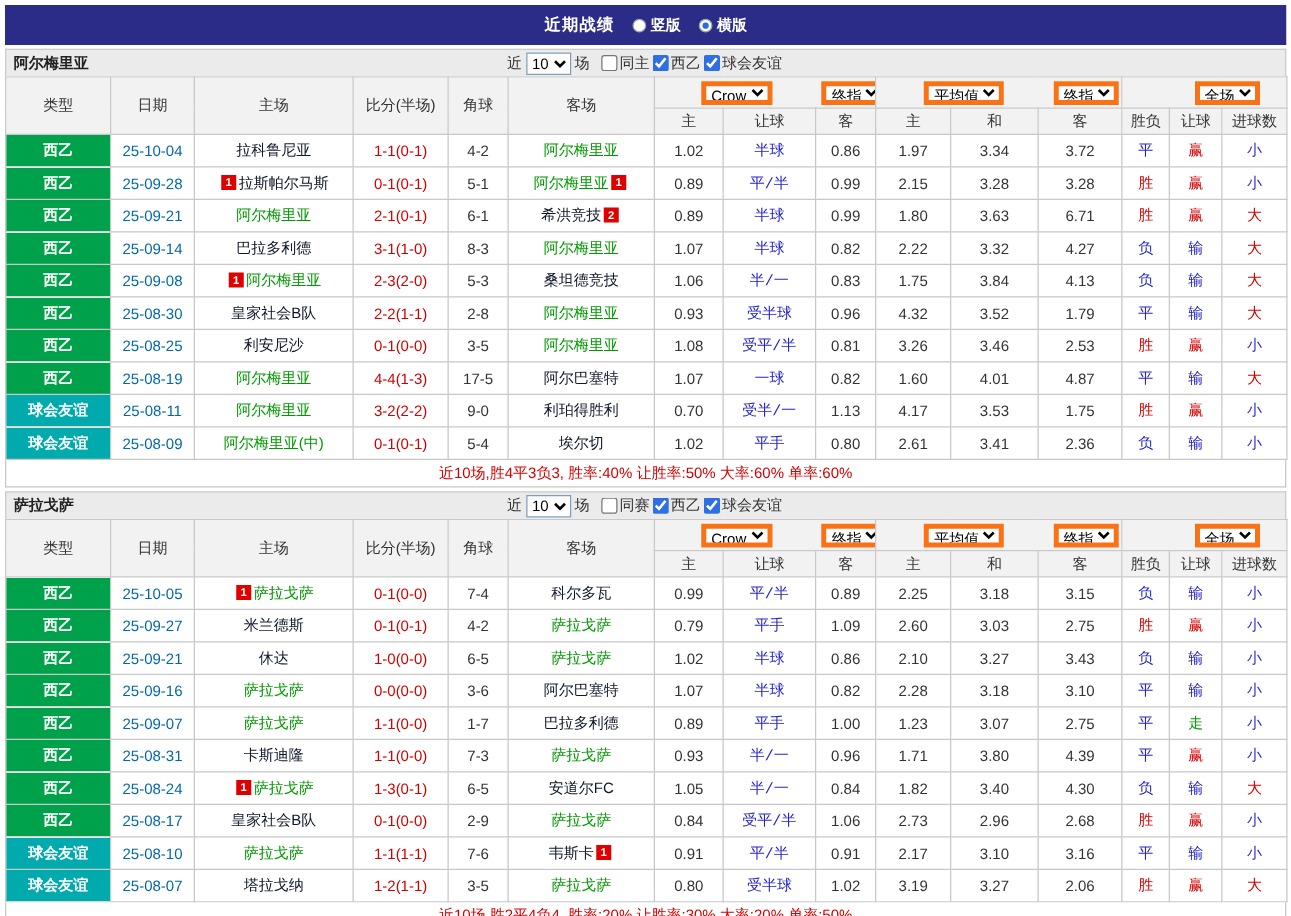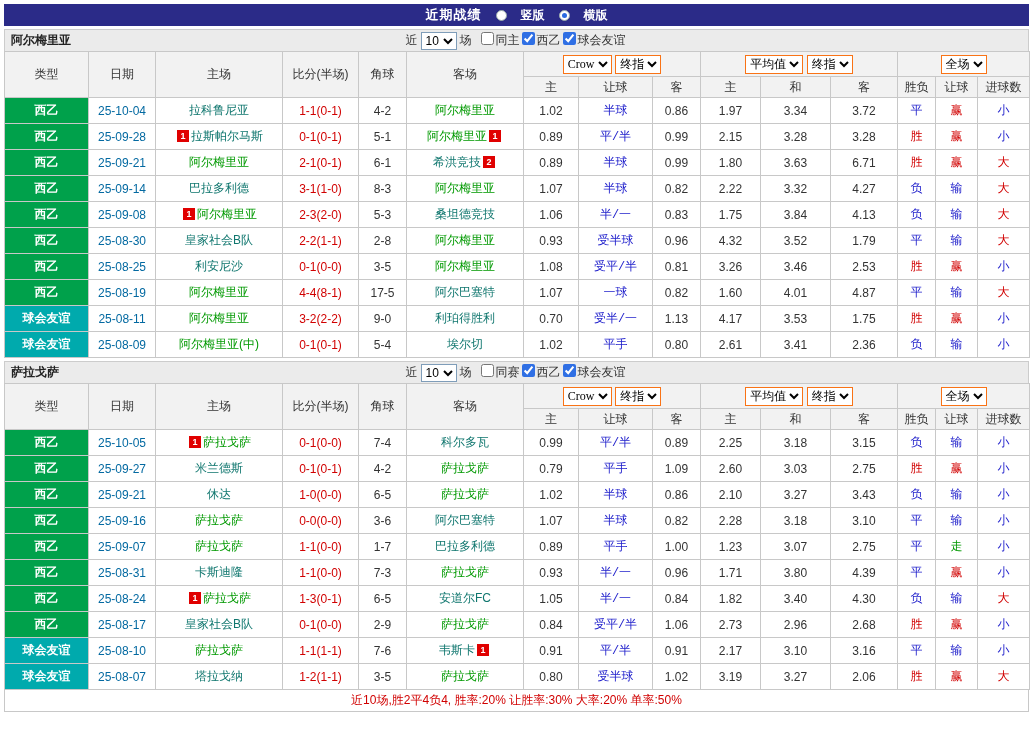--- a/index.html
+++ b/index.html
@@ -1,49 +1,49 @@
 <!DOCTYPE html>
 <html><head>
 <meta charset="utf-8">
 <style>
   * { box-sizing: border-box; }
   html,body { margin:0; padding:0; background:#fff; }
   body { font-family:"Liberation Sans","DejaVu Sans",sans-serif; font-size:12px; color:#333; }
   .page { width:1033px; margin:0 auto; padding:4px; }
 
   
-  .topbar { height:22px; background:#2b2b88; color:#fff; display:flex; align-items:center; justify-content:center; gap:14px; }
+  .topbar { height:32px; background:#2b2b88; color:#fff; display:flex; align-items:center; justify-content:center; gap:14px; }
   .topbar-title { font-weight:bold; font-size:13px; letter-spacing:1px; }
-  .radio-opt { display:inline-flex; align-items:center; gap:14px; cursor:pointer; font-weight:bold; }
+  .radio-opt { display:inline-flex; align-items:center; gap:4px; cursor:pointer; font-weight:bold; }
   .radio { width:11px; height:11px; border-radius:50%; background:#fff; display:inline-block; position:relative; border:1px solid #9aa; }
   .radio.checked::after { content:""; position:absolute; left:2px; top:2px; width:5px; height:5px; border-radius:50%; background:#2b6be0; }
 
   
   .section { margin-top:3px; }
   .filterbar { height:22px; background:#ebebeb; display:flex; align-items:center; position:relative; padding:0 6px; border:1px solid #ccc; border-bottom:none; }
   .team-name { font-weight:bold; color:#222; }
   .filters { position:absolute; left:50%; transform:translateX(-50%); display:inline-flex; align-items:center; gap:3px; white-space:nowrap; }
   .filters select { height:18px; font-size:12px; border:1px solid #7f9db9; background:#fff; font-family:inherit; }
   .cb-group { display:inline-flex; align-items:center; margin-left:6px; }
-  label.cb { display:inline-flex; align-items:flex-start; margin-right:2px; cursor:pointer; }
+  label.cb { display:inline-flex; align-items:center; margin-right:2px; cursor:pointer; }
   label.cb input { width:13px; height:13px; margin:0 2px 0 0; accent-color:#2f6fe4; }
 
   
   table.stats { width:100%; border-collapse:collapse; table-layout:fixed; }
   .stats th, .stats td { border:1px solid #c8c8c8; text-align:center; padding:0 1px; overflow:hidden; white-space:nowrap; vertical-align:middle; }
   .stats thead th { background:#f2f2f2; font-weight:normal; color:#333; }
   .stats thead tr.h1 th { height:25px; }
   .stats thead tr.h2 th { height:21px; }
-  .stats thead select { height:19px; font-size:12px; border:1px solid #f97316; background:#fff; font-family:Liberation Serif, serif; max-width:72px; }
+  .stats thead select { height:19px; font-size:12px; border:4px solid #f97316; background:#fff; font-family:Liberation Sans, sans-serif; max-width:72px;margin-left:36px; }
   .stats tbody td { height:26px; background:#fff; }
   td.type { color:#fff; font-weight:bold; }
   td.type.league { background:#00a14b; }
   td.type.friendly { background:#00aaad; }
   td.date { color:#0369a1; }
-  .tname { color:#0f766e; cursor:pointer; }
+  .tname { color:#0f172a; cursor:pointer; }
   .tname.focus { color:#009900; }
   td.score { color:#d10000; cursor:pointer; }
   td.hc { color:#2222cc;font-family:Liberation Mono, monospace; }
   td.num { color:#333; }
   .c-red { color:#d10000; }
   .c-blue { color:#2222cc; }
   .c-green { color:#009900; }
   .card { display:inline-block; background:#e00000; color:#fff; font-size:9px; font-weight:bold; line-height:12px; width:12px; height:12px; margin:0 2px; vertical-align:1px; text-align:center; }
 
   .summary { height:22px; line-height:21px; text-align:center; border:1px solid #c8c8c8; border-top:none; color:#d10000; background:#fff; }
@@ -254,21 +254,21 @@
               <td class="num">3.46</td>
               <td class="num">2.53</td>
               <td class="c-red">胜</td>
               <td class="c-red">赢</td>
               <td class="c-blue">小</td>
             </tr>
             <tr>
               <td class="type league">西乙</td>
               <td class="date">25-08-19</td>
               <td class="teamcell"><span class="tname focus">阿尔梅里亚</span></td>
-              <td class="score">4-4(8-1)</td>
+              <td class="score">4-4(1-3)</td>
               <td class="num">17-5</td>
               <td class="teamcell"><span class="tname">阿尔巴塞特</span></td>
               <td class="num">1.07</td>
               <td class="hc">一球</td>
               <td class="num">0.82</td>
               <td class="num">1.60</td>
               <td class="num">4.01</td>
               <td class="num">4.87</td>
               <td class="c-blue">平</td>
               <td class="c-blue">输</td>
@@ -303,20 +303,21 @@
               <td class="num">0.80</td>
               <td class="num">2.61</td>
               <td class="num">3.41</td>
               <td class="num">2.36</td>
               <td class="c-blue">负</td>
               <td class="c-blue">输</td>
               <td class="c-blue">小</td>
             </tr>
           </tbody>
     </table>
+    <div class="summary">近10场,胜4平3负3, 胜率:40% 让胜率:50% 大率:60% 单率:60%</div>
   </div>
 
   <div class="section">
     <div class="filterbar">
       <span class="team-name">萨拉戈萨</span>
       <span class="filters">
         <span>近</span>
         <select class="count-select"><option>10</option></select>
         <span>场</span>
         <span class="cb-group">

